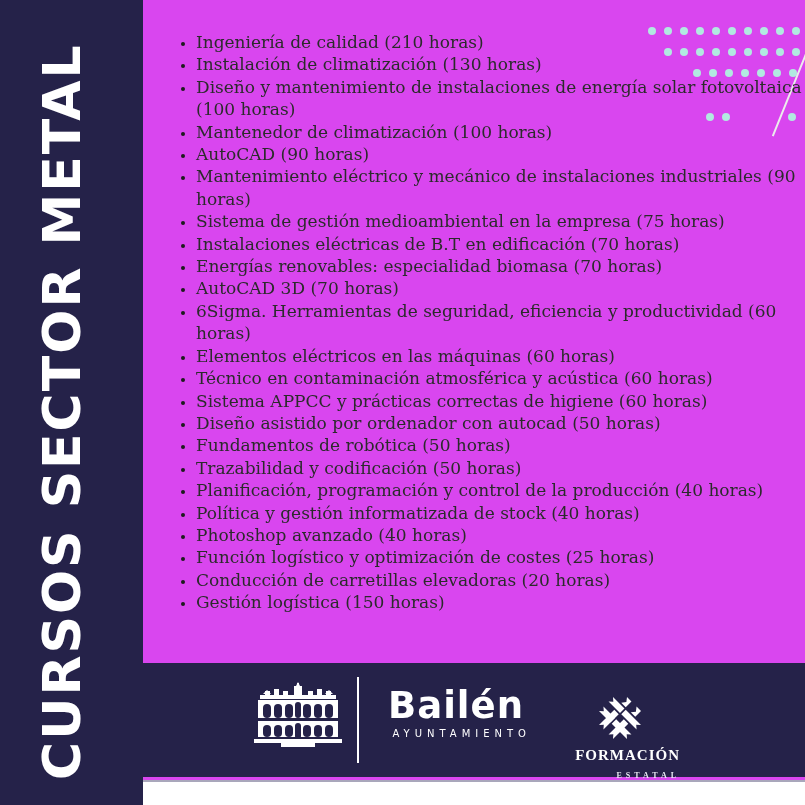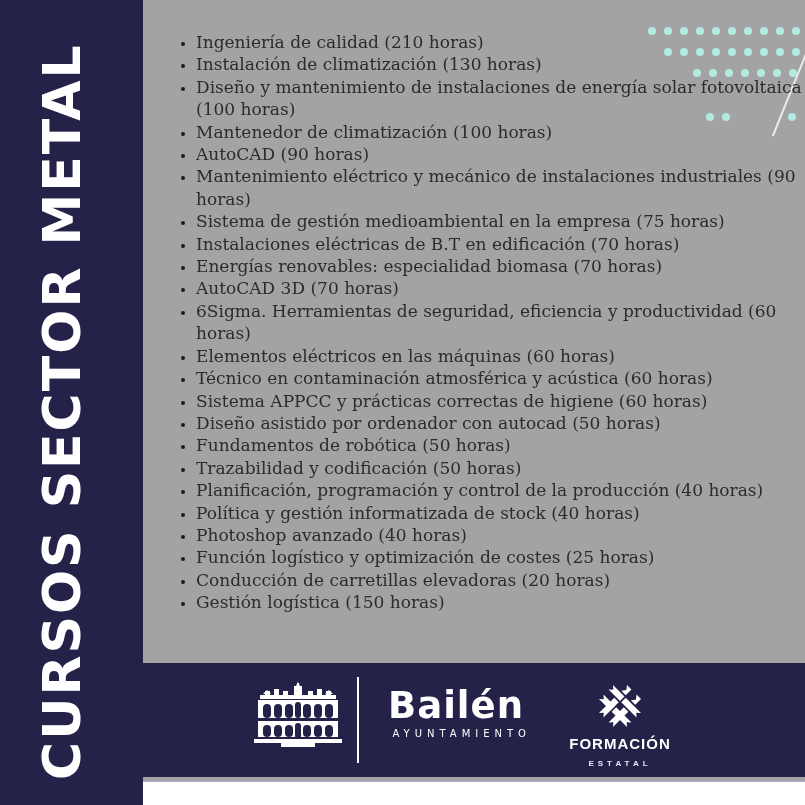--- a/index.html
+++ b/index.html
@@ -2,21 +2,21 @@
 <html style="--navy: #252249; --mint: #b2e9e1; --text: #2b2b2b;"><head>
 <meta charset="utf-8">
 <style>
   :root{
     --navy:#252249;
     --mint:#b2e9e1;
     --text:#2b2b2b;
   }
   html,body{margin:0;padding:0;background:#fff;}
   .poster{
-    position:relative;width:805px;height:805px;background:#a3a3a3;overflow:hidden;
+    position:relative;width:805px;height:805px;background:#d946ef;overflow:hidden;
     font-family:"DejaVu Serif", serif;
   }
   
   .left-band{position:absolute;left:0;top:0;width:143px;height:805px;background:var(--navy);}
   .vertical-title{
     position:absolute;left:32px;top:780px;
     transform:rotate(-90deg);transform-origin:0 0;
     white-space:nowrap;color:#fff;
     font-family:"DejaVu Sans", sans-serif;font-weight:bold;
     font-size:52px;letter-spacing:2px;
@@ -40,21 +40,21 @@
   .bottom-strip{
     position:absolute;left:143px;top:780px;width:662px;height:25px;background:#fff;
     border-top:2px solid #a9a7bb;box-sizing:border-box;
   }
   .footer-item{position:absolute;color:#fff;}
   .building{left:110px;top:19px;width:90px;height:66px;}
   .divider{left:214px;top:14px;width:2px;height:86px;background:#fff;}
   .bailen{left:238px;top:24px;width:150px;text-align:center;font-family:"DejaVu Sans", sans-serif;}
   .bailen-name{font-size:37px;line-height:38px;font-weight:bold;letter-spacing:1px;}
   .bailen-sub{margin-top:3px;font-size:10px;letter-spacing:5px;font-weight:400;text-align:right;}
-  .formacion{left:417px;top:16px;width:120px;text-align:center;font-family:Liberation Sans, sans-serif;}
+  .formacion{left:417px;top:28px;width:120px;text-align:right;font-family:Liberation Serif, serif;}
   .formacion-mark{display:block;margin:0 auto;}
   .formacion-l1{margin-top:2px;font-size:15px;font-weight:bold;letter-spacing:1px;}
   .formacion-l2{margin-top:7px;font-size:8px;letter-spacing:4px;font-weight:bold;color:#e8e8f2;}
 </style>
 </head>
 <body>
 
 <div class="poster">
 
   <div id="dots">

